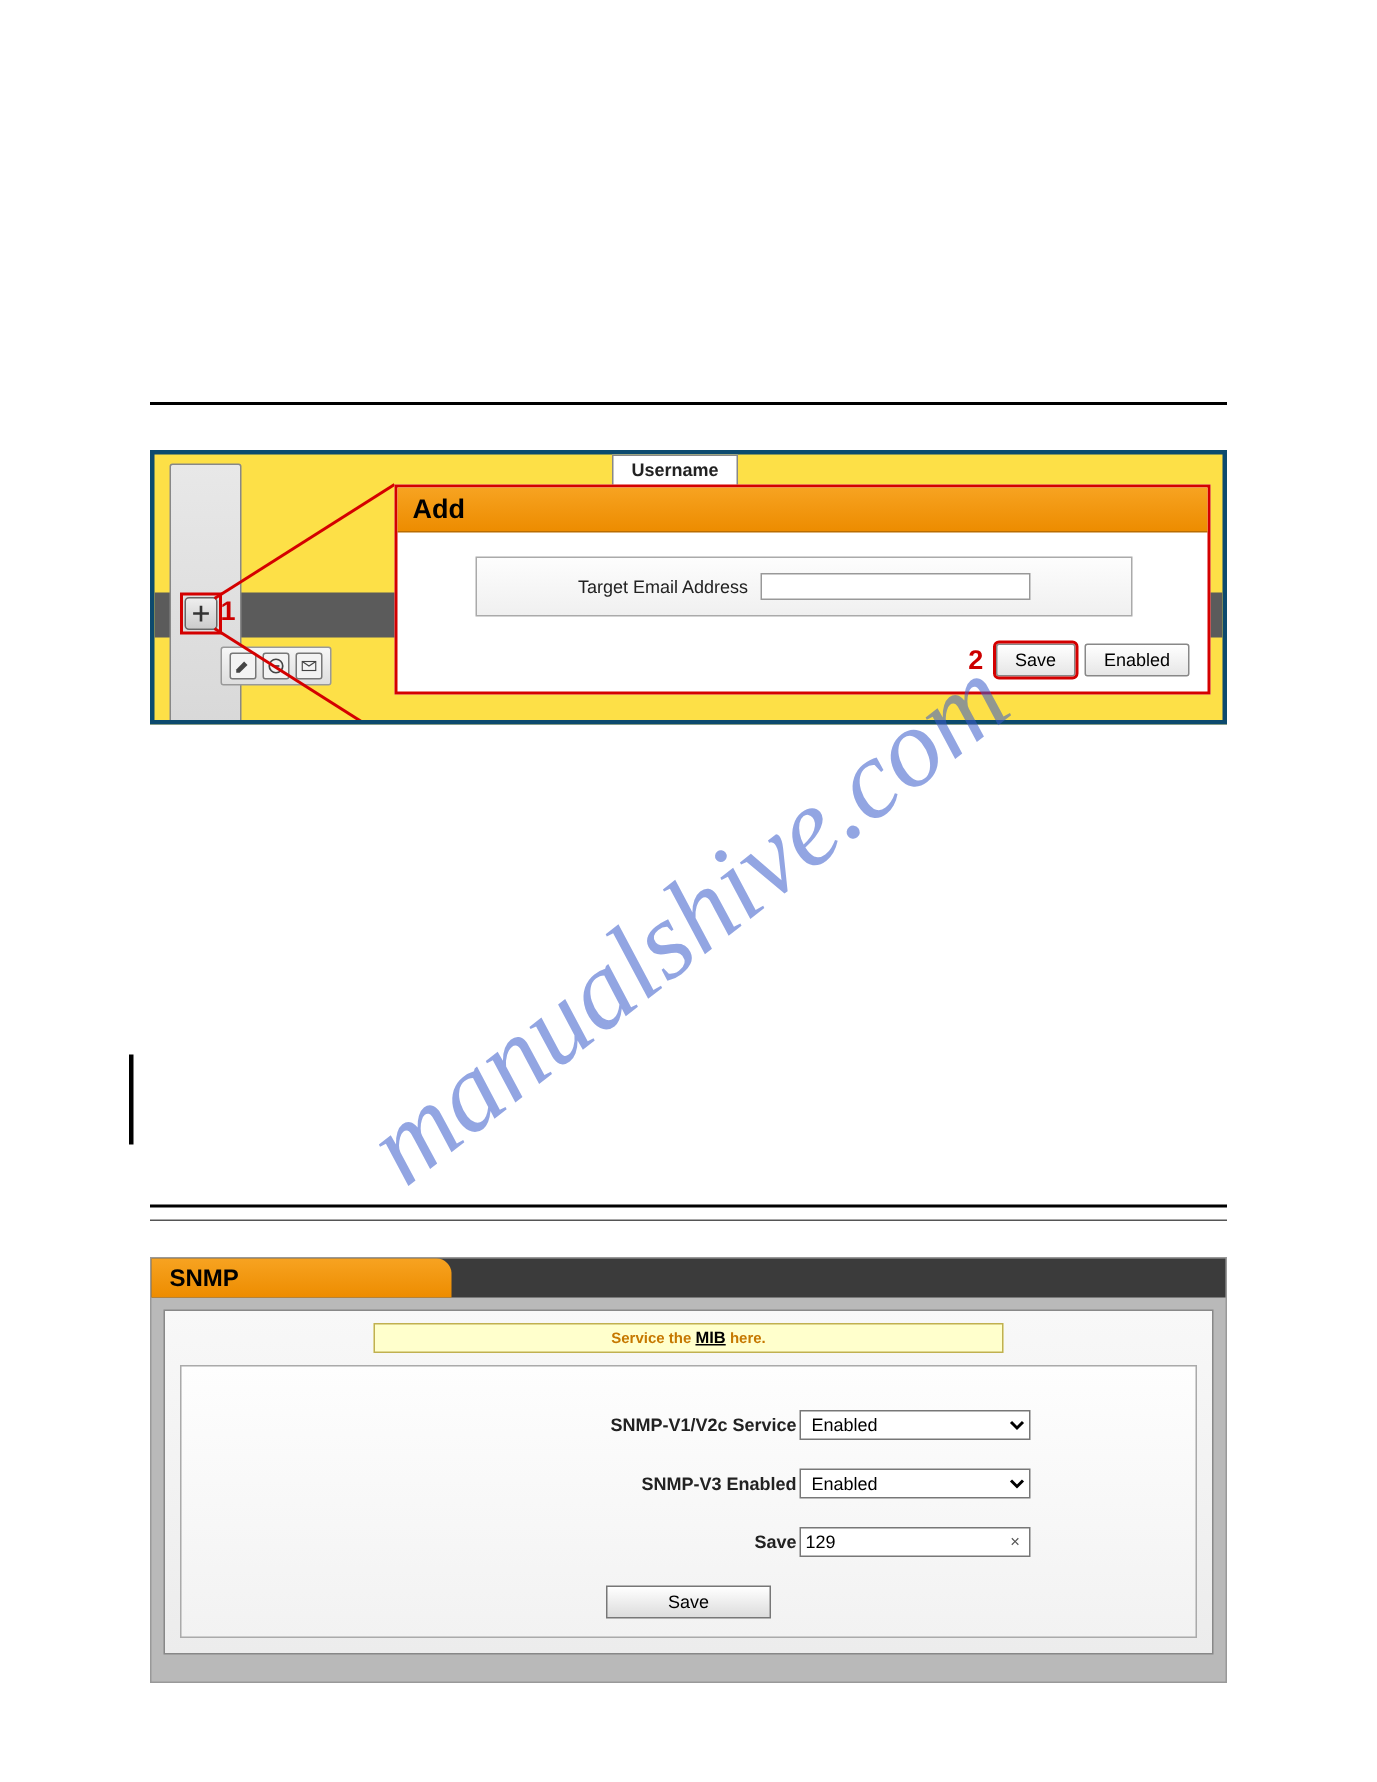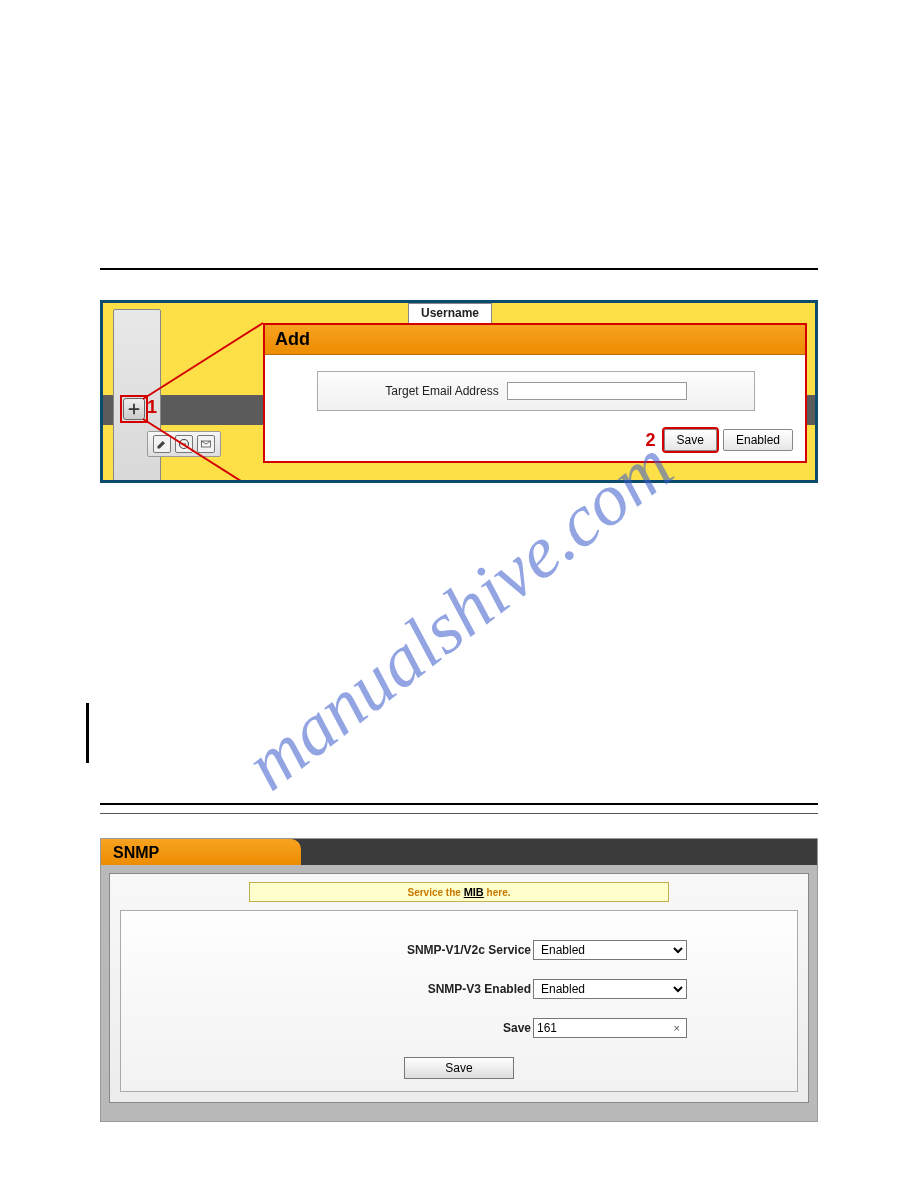--- a/index.html
+++ b/index.html
@@ -311,21 +311,21 @@
         </div>
         <div class="snmp-row">
           <label>SNMP-V3 Enabled</label>
           <select>
             <option>Enabled</option>
           </select>
         </div>
         <div class="snmp-row">
           <label>Save</label>
           <div class="portbox">
-            <span>161</span>
+            <span>129</span>
             <span class="x">×</span>
           </div>
         </div>
         <button class="snmp-save">Save</button>
       </div>
     </div>
   </div>
 
   <div class="watermark">manualshive.com</div>
 </div>

